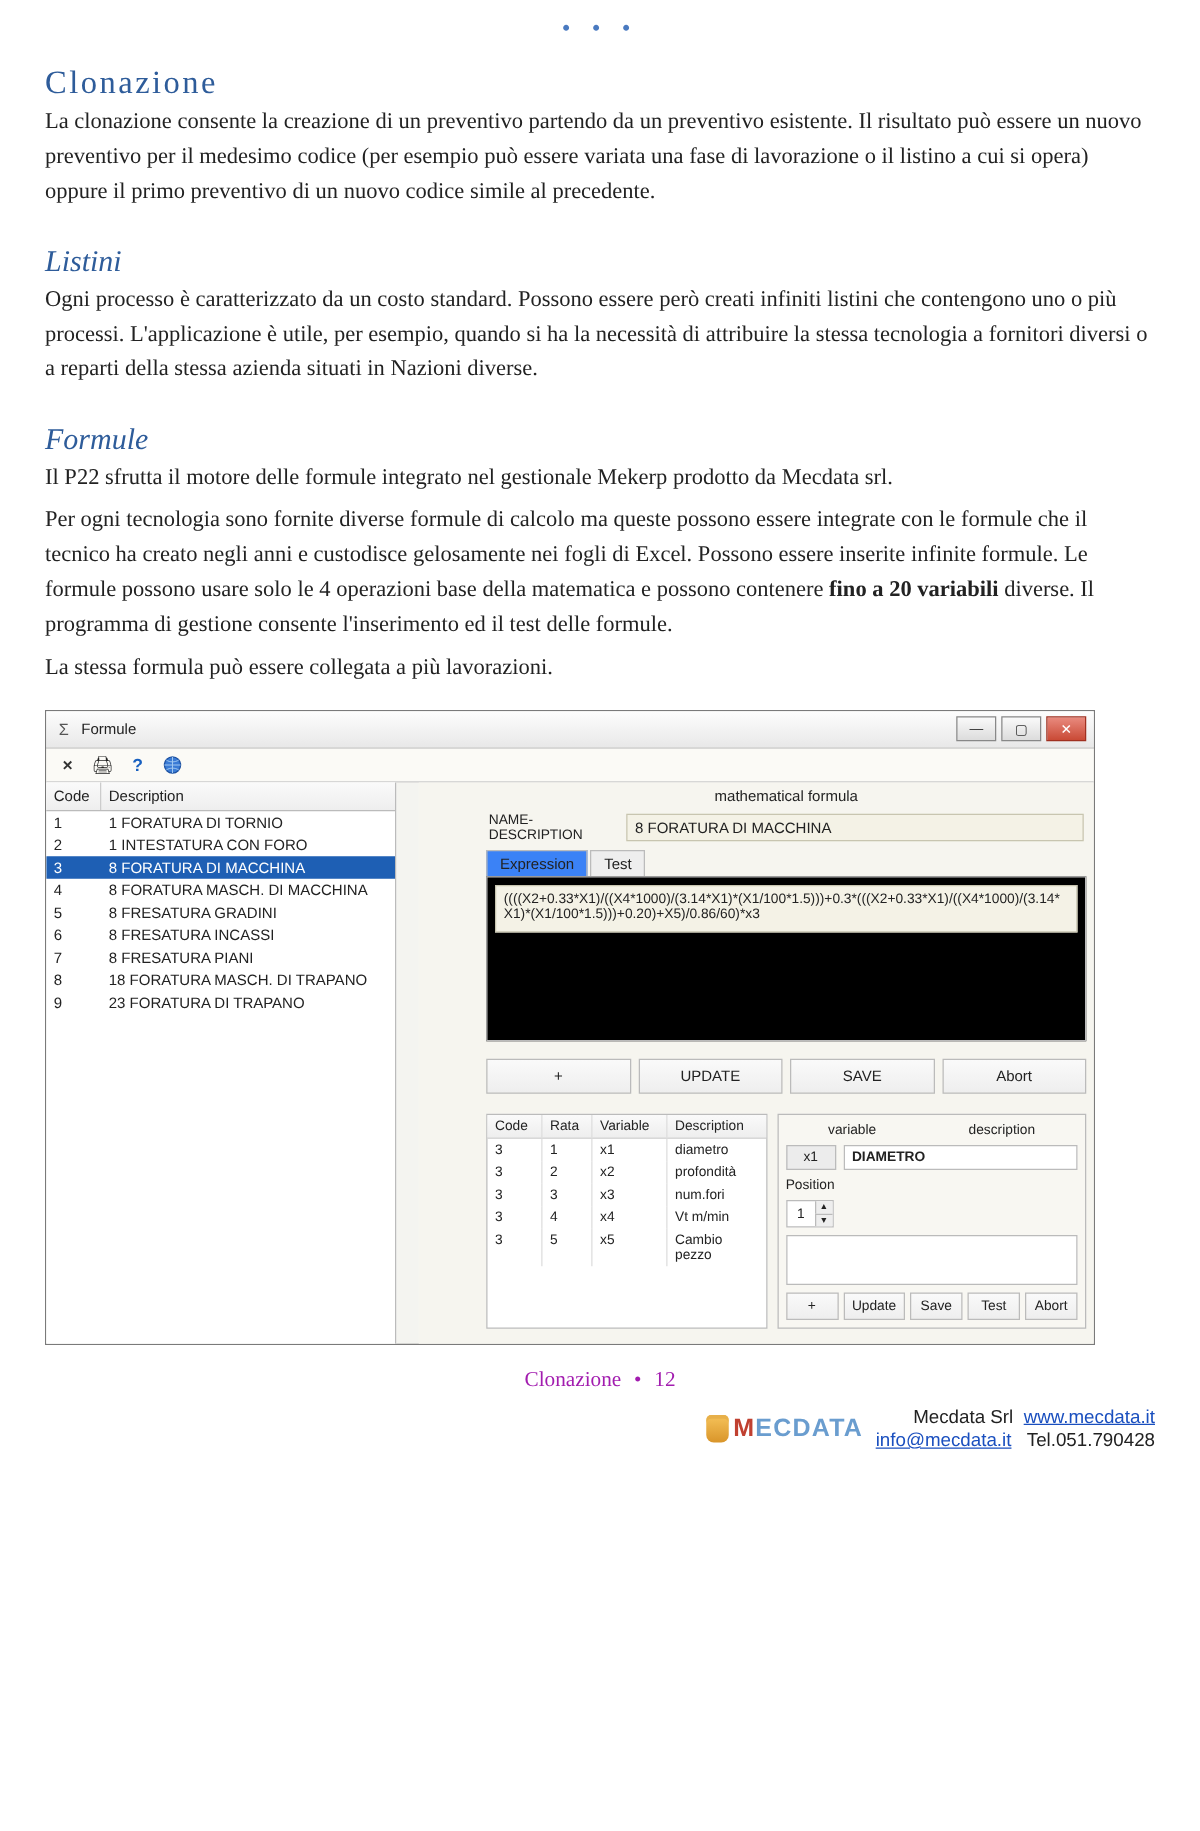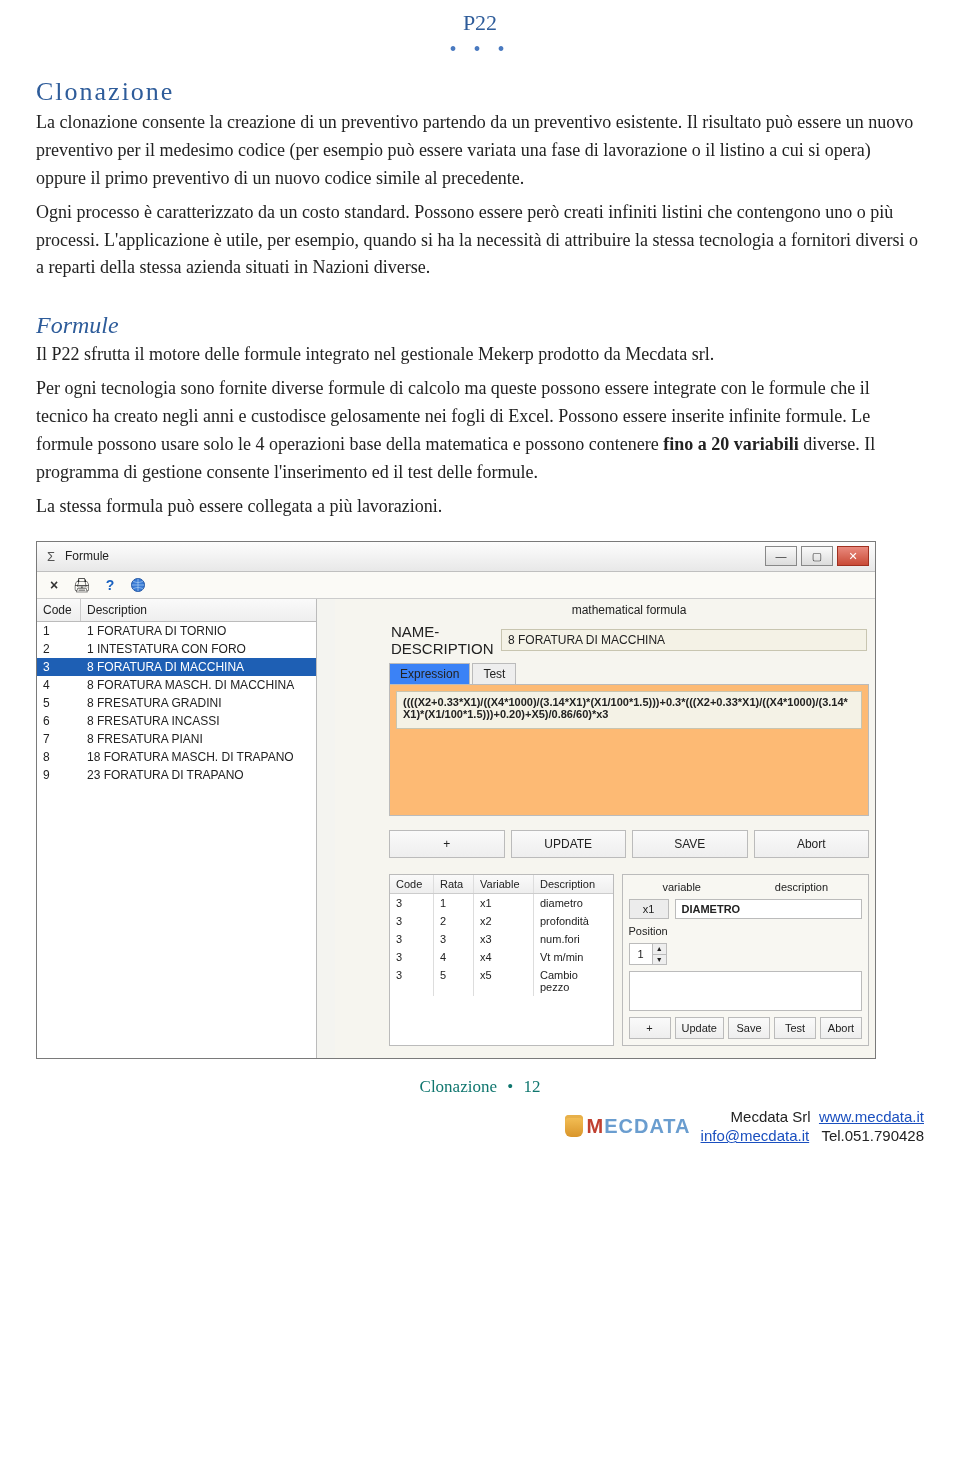--- a/index.html
+++ b/index.html
@@ -128,42 +128,41 @@
   .rp-header-label {
     text-align: center;
     padding: 4px 0;
     font-size: 12px;
   }
   .rp-name-row {
     display: flex;
     align-items: center;
     padding: 2px 8px;
   }
-  .rp-name-row .lbl { width: 110px; font-size: 15px; }
+  .rp-name-row .lbl { width: 110px; font-size: 11px; }
   .rp-name-row .val {
     flex: 1; background: #f4f2e6; border: 1px solid #c8c5b0; padding: 3px 6px;
   }
   .tabs {
     display: flex; gap: 2px; padding: 0 6px;
     margin-top: 4px;
   }
   .tab {
     padding: 3px 10px;
     border: 1px solid #bbb;
     border-bottom: none;
     background: #eee;
     font-size: 12px;
   }
   .tab.active { background: #3b82f6; }
   .tab-body {
     margin: 0 6px;
     border: 1px solid #bbb;
-    background: #fdba74;
+    background: #000000;
     padding: 6px;
-    font-weight: bold;
   }
   .expr-box {
     background: #f4f2e6;
     border: 1px solid #c8c5b0;
     padding: 4px 6px;
     font-size: 11px;
     min-height: 38px;
     margin-bottom: 10px;
     word-break: break-all;
   }
@@ -215,21 +214,21 @@
   }
   .spinner .sp-val { padding: 2px 8px; font-size: 11px; }
   .spinner .sp-btns { display:flex; flex-direction:column; }
   .spinner .sp-b { width:14px; height:10px; font-size:7px; text-align:center; border-left:1px solid #bbb; background:#eee; line-height:10px;}
   .vd-textarea { background:#fff; border:1px solid #bbb; height:40px; }
   .vd-btn-row { display:flex; gap:4px; justify-content:flex-end; }
   .vd-btn { padding:4px 6px; font-size:11px; border:1px solid #bbb; background:linear-gradient(#fafafa,#eee); min-width:42px; text-align:center;}
   .page-footer-line {
     text-align: center;
     margin-top: 18px;
-    color: #0f766e;
+    color: #a21caf;
     font-size: 17px;
   }
   .page-footer-line .dot { padding: 0 6px; }
   .brand-footer {
     display: flex;
     justify-content: flex-end;
     align-items: center;
     gap: 10px;
     padding: 10px 36px 18px;
     font-family: Arial, sans-serif;
@@ -241,29 +240,29 @@
   }
   .brand-logo .cyl { width:18px; height:22px; background: linear-gradient(#f6c35a,#d9952a); border-radius: 4px 4px 6px 6px; box-shadow: inset 0 3px 0 #e7b04a; }
   .brand-logo .txt .m { color:#c04030; } .brand-logo .txt .ec { color:#6a9dcf; }
   .brand-info { text-align: right; line-height: 1.3; }
   .brand-info a { color: #1a4fbf; text-decoration: underline; }
 </style>
 </head>
 <body>
 
 <div class="page-header">
-  <div class="doc-code">P22</div>
   <div class="dots">• • •</div>
 </div>
 
 <div class="content">
 
   <h2 class="section-title">Clonazione</h2>
   <p class="body-text">La clonazione consente la creazione di un preventivo partendo da un preventivo esistente. Il risultato può essere un nuovo preventivo per il medesimo codice (per esempio può essere variata una fase di lavorazione o il listino a cui si opera) oppure il primo preventivo di un nuovo codice simile al precedente.</p>
 
+  <h3 class="subsection-title">Listini</h3>
   <p class="body-text">Ogni processo è caratterizzato da un costo standard. Possono essere però creati infiniti listini che contengono uno o più processi. L'applicazione è utile, per esempio, quando si ha la necessità di attribuire la stessa tecnologia a fornitori diversi o a reparti della stessa azienda situati in Nazioni diverse.</p>
 
   <h3 class="subsection-title">Formule</h3>
   <p class="body-text">Il P22 sfrutta il motore delle formule integrato nel gestionale Mekerp prodotto da  Mecdata srl.</p>
   <p class="body-text">
     <span>Per ogni tecnologia sono fornite diverse formule di calcolo ma queste possono essere integrate con le formule che il tecnico ha creato negli anni e custodisce gelosamente nei fogli di Excel. Possono essere inserite infinite formule. Le formule possono usare solo le 4 operazioni base della matematica e possono contenere </span><span class="bold">fino a 20 variabili</span><span> diverse. Il programma di gestione consente l'inserimento ed il test delle formule.</span>
   </p>
   <p class="body-text">La stessa formula può essere collegata a più lavorazioni.</p>
 
   <div class="app-window">

